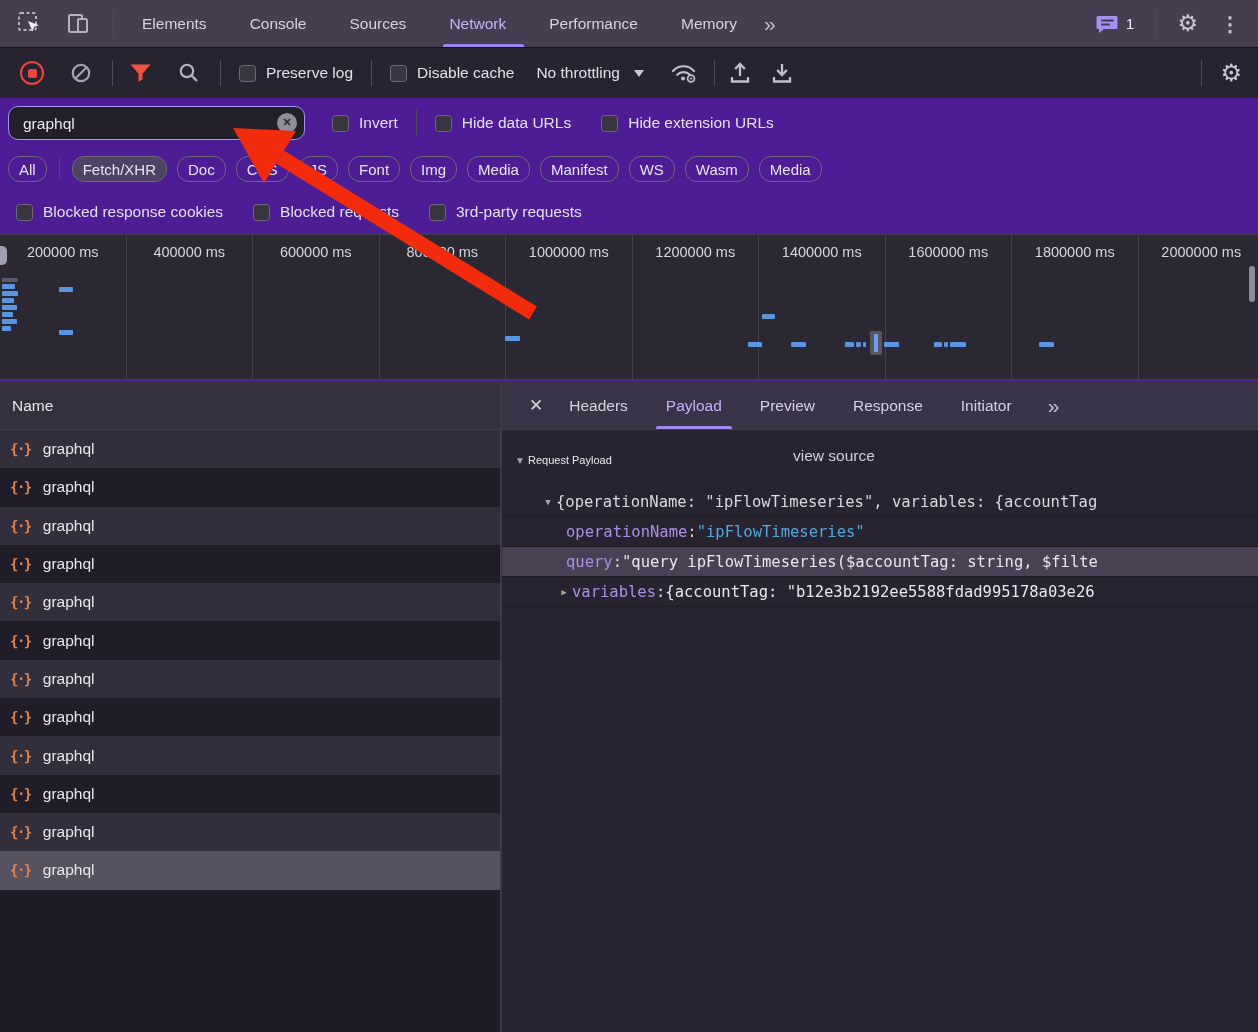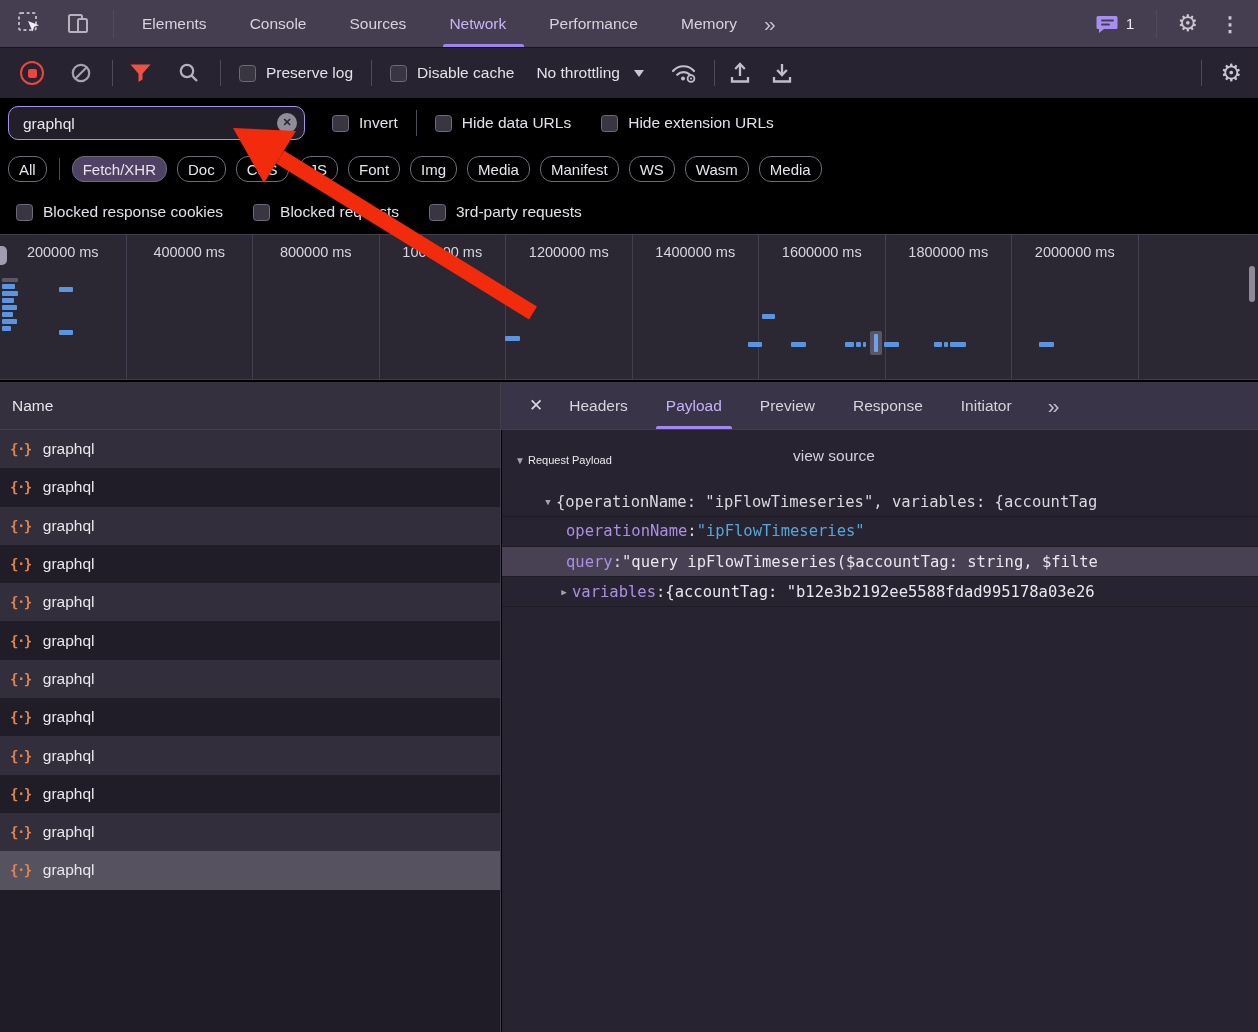--- a/index.html
+++ b/index.html
@@ -1,16 +1,16 @@
 <!DOCTYPE html>
 <html><head>
 <meta charset="utf-8">
 <style>
   html,body{margin:0;padding:0;background:#17141e;}
-  .stage{position:relative;width:1258px;height:1032px;overflow:hidden;background:#000000;
+  .stage{position:relative;width:1258px;height:1032px;overflow:hidden;background:#4c1d95;
          font-family:"Liberation Sans",sans-serif;color:#dddbe3;-webkit-font-smoothing:antialiased;}
   .abs{position:absolute;}
   .vdiv{width:1px;height:26px;background:#4e4a59;}
   .flex{display:flex;align-items:center;}
 
   
   .topbar{left:0;top:0;width:1258px;height:47px;background:#453e51;border-bottom:1px solid #17141e;
           display:flex;align-items:center;}
   .main-tab{font-size:15.5px;color:#d6d3dd;height:46px;line-height:46px;position:relative;cursor:default;}
   .main-tab.active{color:#c8b5f6;}
@@ -258,20 +258,21 @@
       <span class="cb-group" style="margin-left: 30px;">
         <span class="cb"></span>
         <span class="cb-label">3rd-party requests</span>
       </span>
     </div>
 
   <div class="abs timeline">
     <div class="tl-cols" id="timeline-cols">
         <div class="tl-col">200000 ms</div>
         <div class="tl-col">400000 ms</div>
+        <div class="tl-col">600000 ms</div>
         <div class="tl-col">800000 ms</div>
         <div class="tl-col">1000000 ms</div>
         <div class="tl-col">1200000 ms</div>
         <div class="tl-col">1400000 ms</div>
         <div class="tl-col">1600000 ms</div>
         <div class="tl-col">1800000 ms</div>
         <div class="tl-col">2000000 ms</div>
       </div>
     <div id="timeline-bars">
         <div class="bar gray" style="left: 2px; top: 43px; width: 16px; height: 4px;"></div>
@@ -371,21 +372,21 @@
     <div class="payload-head">
       <span class="tri" style="margin-left:10px;">▼</span>
       <span class="payload-title">Request Payload</span>
       <span class="view-source">view source</span>
     </div>
     <div class="p-tree" id="payload-rows">
         <div class="p-row" style="padding-left: 38px;">
           <span class="tri">▼</span>
           <span class="seg-p">{operationName: "ipFlowTimeseries", variables: {accountTag</span>
         </div>
-        <div class="p-row" style="padding-left: 64px; align-items: flex-end;">
+        <div class="p-row" style="padding-left: 64px;">
           <span class="seg-k">operationName</span>
           <span class="seg-p">: </span>
           <span class="seg-s">"ipFlowTimeseries"</span>
         </div>
         <div class="p-row hl" style="padding-left: 64px;">
           <span class="seg-k">query</span>
           <span class="seg-p">: </span>
           <span class="seg-w">"query ipFlowTimeseries($accountTag: string, $filte</span>
         </div>
         <div class="p-row" style="padding-left: 54px;">

